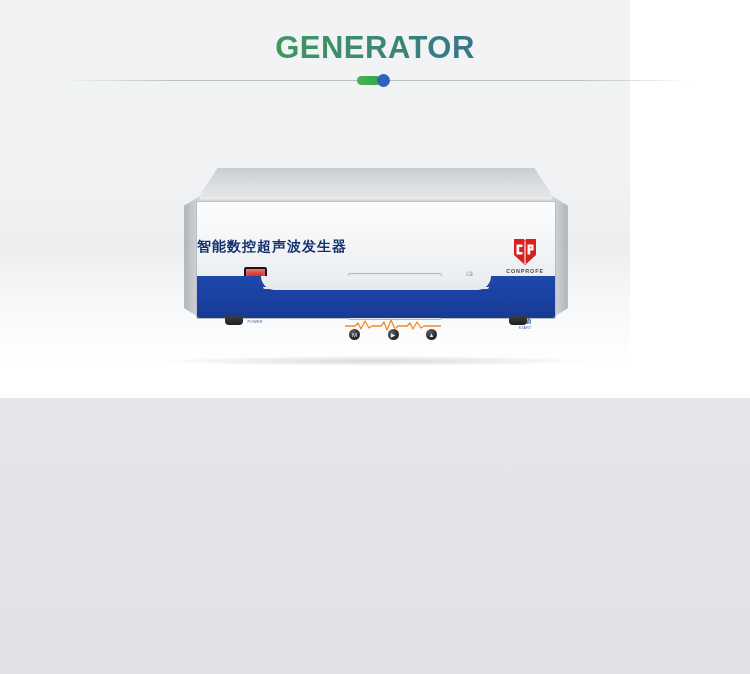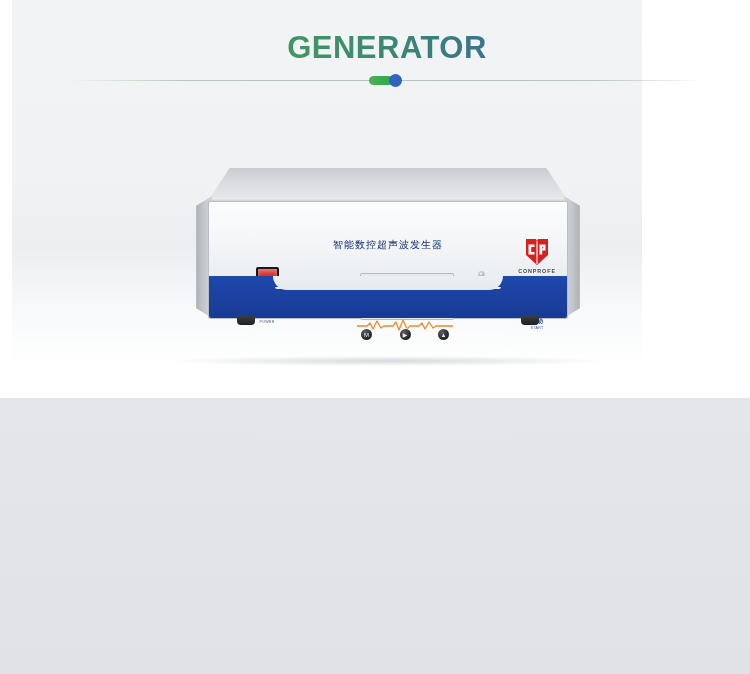--- a/index.html
+++ b/index.html
@@ -12,21 +12,21 @@
     height: 674px;
     font-family: "Liberation Sans", sans-serif;
     background: #ffffff;
     overflow: hidden;
     position: relative;
   }
 
   
   .hero {
     position: absolute;
-    left: 12px;
+    left: 0;
     top: 0;
     width: 630px;
     height: 398px;
     background: linear-gradient(180deg,
                 #f2f3f5 0%,
                 #f1f2f4 45%,
                 #eceef0 62%,
                 #f8f9fa 78%,
                 #ffffff 92%,
                 #ffffff 100%);
@@ -181,24 +181,24 @@
     width: 430px;
     height: 10px;
     background: radial-gradient(ellipse at center, rgba(120,128,138,0.30) 0%, rgba(120,128,138,0) 72%);
   }
 
   
   .panel-cn {
     position: absolute;
     left: 0; right: 0;
     top: 36px;
-    text-align: center;
+    text-align: left;
     font-family: "DejaVu Sans", sans-serif;
-    font-size: 10px;
-    font-weight: normal;
+    font-size: 14px;
+    font-weight: bold;
     color: #13306e;
     letter-spacing: 1px;
   }
   .panel-en {
     position: absolute;
     left: 0; right: 0;
     top: 53px;
     text-align: center;
     font-family: "Liberation Serif", serif;
     font-size: 7px;

